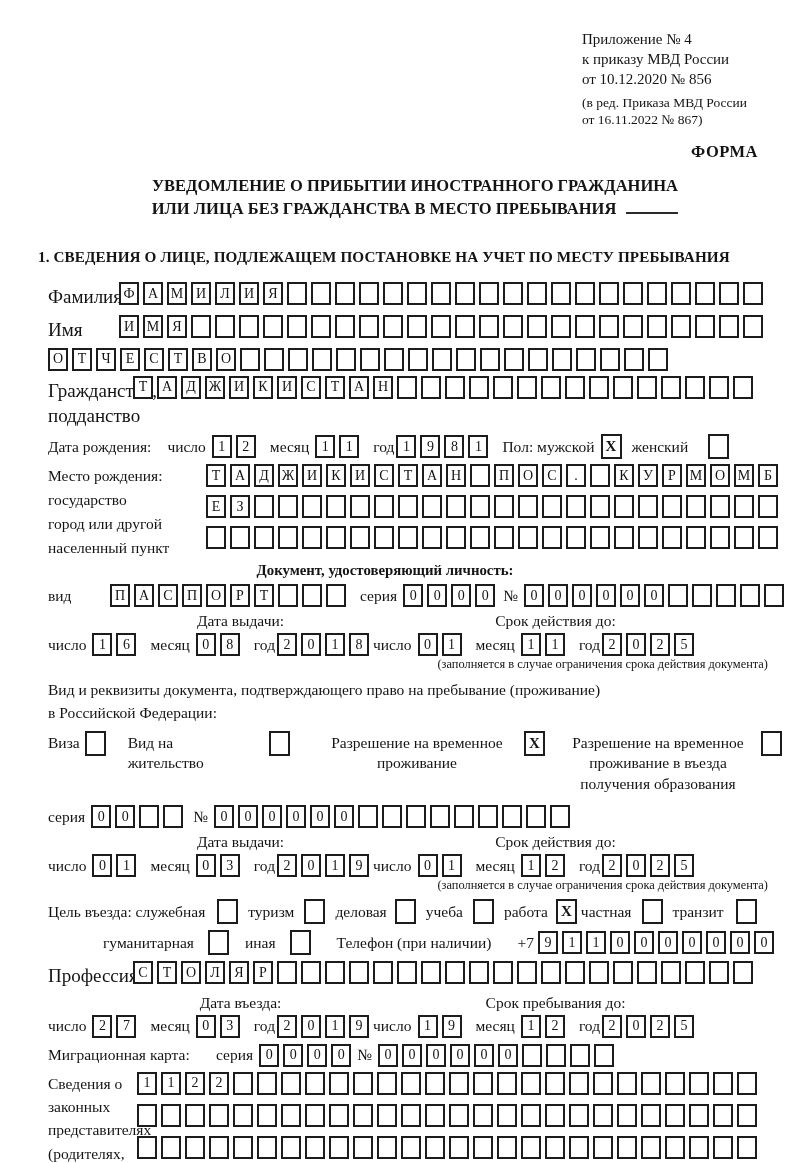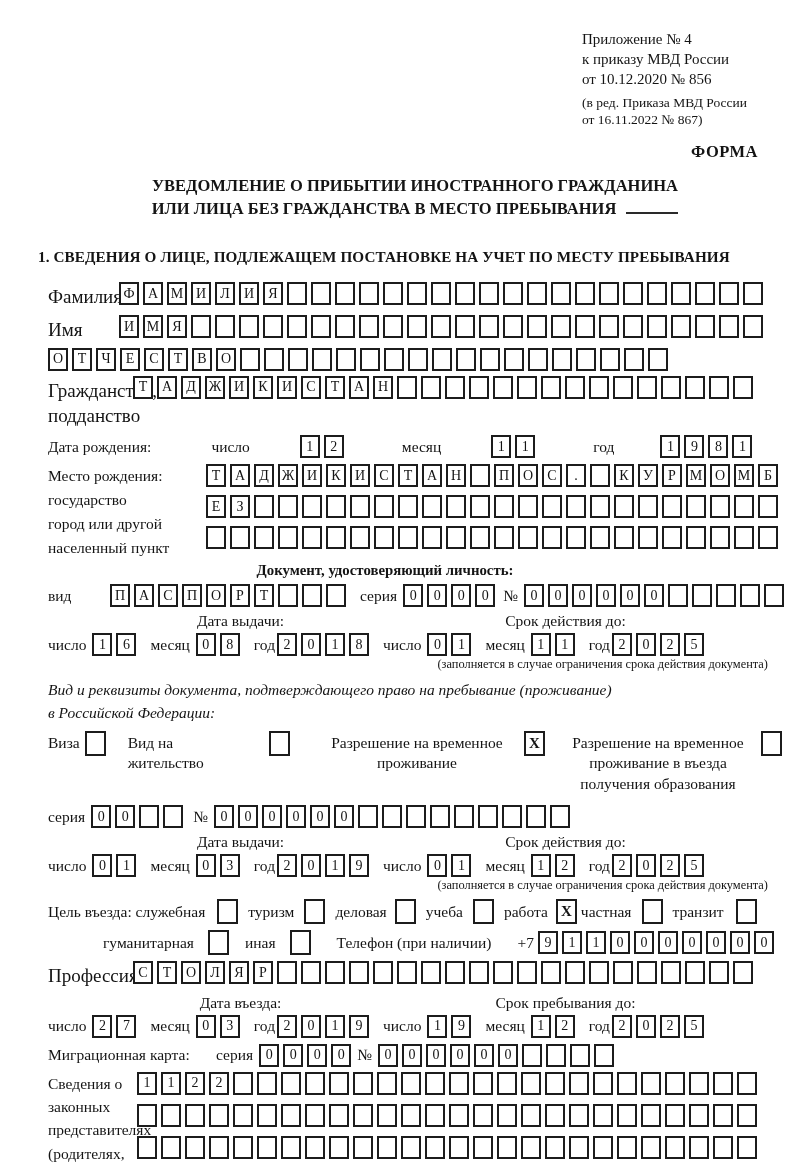--- a/index.html
+++ b/index.html
@@ -46,38 +46,38 @@
 
   .dg { display:flex; align-items:flex-start; flex:none; }
 
   
   .bp { display:flex; margin-top:3px; margin-bottom:2px; }
   .bp-labels { width:158px; flex:none; font-size:15.5px; line-height:1.55; }
   .bp-rows .cells { margin-bottom:8px; }
 
   .center-bold { text-align:center; font-weight:bold; font-size:14.8px; margin:2px 60px 5px 0; }
 
-  .datepair { display:flex; justify-content:space-between; width:720px; margin-top:2px; }
+  .datepair { display:flex; width:720px; margin-top:2px; }
   .datehead { text-align:center; font-size:15.5px; margin-bottom:3px; }
   .note { font-size:12.4px; text-align:right; margin:1px 14px 6px 0; }
 
-  .para { font-size:15.5px; line-height:1.5; margin:2px 0 6px;font-style:italic; }
+  .para { font-size:15.5px; line-height:1.5; margin:2px 0 6px; }
 
   .cbrow { display:flex; align-items:flex-start; margin:4px 0 10px; }
   .cbitem { display:flex; align-items:flex-start; }
   .cbitem .cap { font-size:15.5px; line-height:1.35; padding-top:2px; }
   .cbitem .cap.center { text-align:center; }
 
   .purpose { display:flex; align-items:center; margin-bottom:6px; flex-wrap:nowrap; }
   .purpose .inline-lbl { padding-top:0; }
 
   .reps { display:flex; margin-top:4px; }
   .reps-labels { width:89px; flex:none; font-size:15.5px; line-height:1.5; }
   .reps-rows .cells { margin-bottom:9px; }
-  .reps-note { font-size:13px; text-align:center; margin:0 20px 0 130px; } .mt4{margin-top:4px;gap:44px;} .mt6{margin-top:6px;}
+  .reps-note { font-size:13px; text-align:center; margin:0 20px 0 130px; } .mt4{margin-top:4px;} .mt6{margin-top:6px;}
 </style>
 </head>
 <body>
 
 <div class="page">
 
   <div class="appendix">
     <div>Приложение № 4</div>
     <div>к приказу МВД России</div>
     <div>от 10.12.2020 № 856</div>

